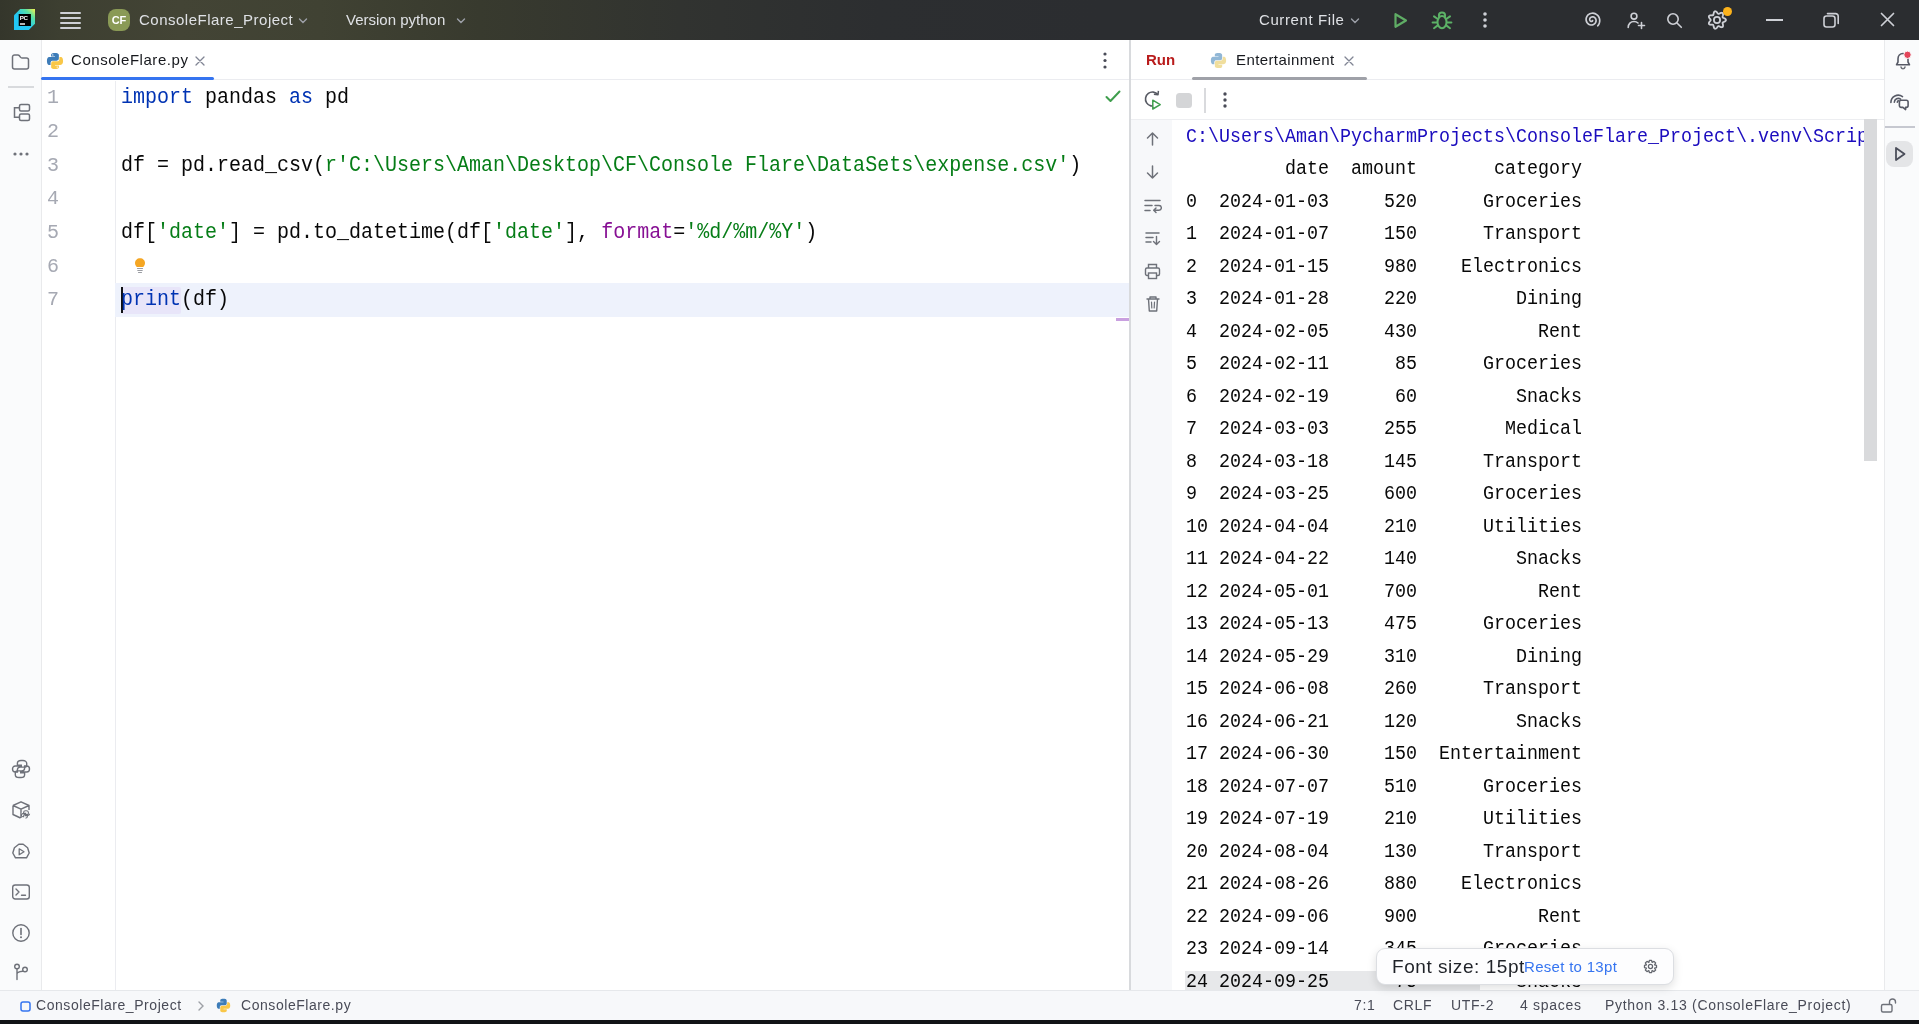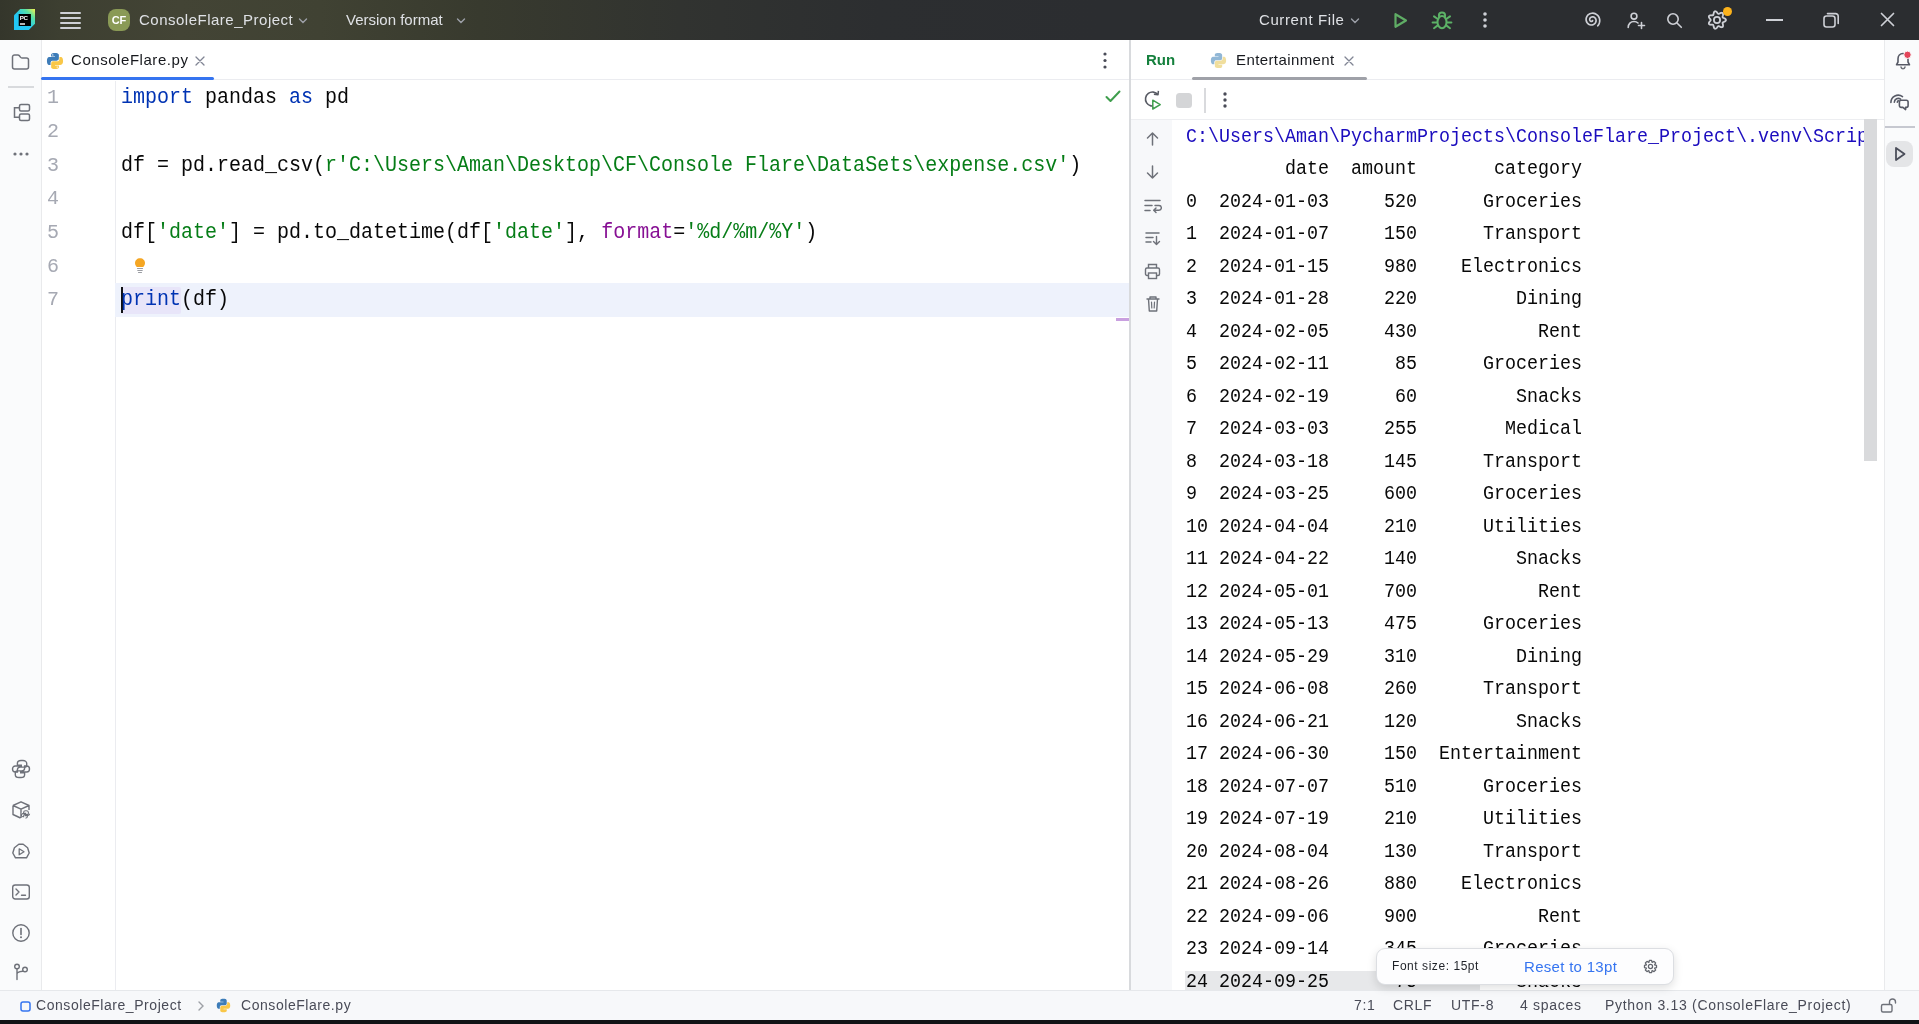--- a/index.html
+++ b/index.html
@@ -39,21 +39,21 @@
     <div style="background:#ced0d6;height:2px;border-radius:1px;margin-top:3px"></div>
     <div style="background:#ced0d6;height:2px;border-radius:1px;margin-top:3px"></div>
   </div>
 
   <div class="abs" style="left:108px;top:9px;width:22px;height:22px;border-radius:8px;background:#8a9a56;
     color:#fff;font-size:11px;font-weight:bold;text-align:center;line-height:22px;">CF</div>
   <div class="abs" style="left:139px;top:0;height:40px;line-height:40px;color:#dfe1e5;font-size:15px;letter-spacing:0.5px;">ConsoleFlare_Project</div>
   <svg class="abs" style="left:297px;top:15px" width="12" height="12" viewBox="0 0 12 12">
       <path d="M2.5 4 L6 7.5 L9.5 4" stroke="#9da0a8" stroke-width="1.4" fill="none" stroke-linecap="round"></path>
     </svg>
-  <div class="abs" style="left:346px;top:0;height:40px;line-height:40px;color:#dfe1e5;font-size:15px;">Version format</div>
+  <div class="abs" style="left:346px;top:0;height:40px;line-height:40px;color:#dfe1e5;font-size:15px;">Version python</div>
   <svg class="abs" style="left:455px;top:15px" width="12" height="12" viewBox="0 0 12 12">
       <path d="M2.5 4 L6 7.5 L9.5 4" stroke="#9da0a8" stroke-width="1.4" fill="none" stroke-linecap="round"></path>
     </svg>
 
   <div class="abs" style="left:1259px;top:0;height:48px;line-height:40px;color:#dfe1e5;font-size:15px;letter-spacing:0.6px;">Current File</div>
   <svg class="abs" style="left:1349px;top:15px" width="12" height="12" viewBox="0 0 12 12">
       <path d="M2.5 4 L6 7.5 L9.5 4" stroke="#9da0a8" stroke-width="1.4" fill="none" stroke-linecap="round"></path>
     </svg>
 
   <svg class="abs" style="left:1391px;top:11px" width="19" height="19" viewBox="0 0 19 19">
@@ -200,21 +200,21 @@
   <svg class="abs" style="left:1063px;top:9px" width="16" height="13" viewBox="0 0 16 13">
     <path d="M1.5 7 L5.5 11 L14.5 1.5" fill="none" stroke="#3f9e4d" stroke-width="2" stroke-linecap="round" stroke-linejoin="round"></path>
   </svg>
 
   <div class="abs" style="left:1074px;top:237px;width:14px;height:3px;background:#c9a0e0"></div>
 </div>
 
 <div class="abs" style="left:1129px;top:40px;width:2px;height:950px;background:#d8dadd"></div>
 
 <div class="abs" style="left:1131px;top:40px;width:753px;height:40px;background:#fff;border-bottom:1px solid #ebecf0;"></div>
-<div class="abs" style="left:1146px;top:40px;height:40px;line-height:40px;font-size:15px;font-weight:bold;color:#15803d;">Run</div>
+<div class="abs" style="left:1146px;top:40px;height:40px;line-height:40px;font-size:15px;font-weight:bold;color:#b91c1c;">Run</div>
 <svg class="abs" id="pyico2" style="left:1210px;top:52px" width="17" height="17" viewBox="0 0 48 48" opacity="0.75">
   <path fill="#6d9fc9" d="M23.8 2.5c-10.9 0-10.2 4.7-10.2 4.7l0 4.9 10.4 0 0 1.5-14.5 0c0 0-7-0.8-7 10.2 0 11 6.1 10.6 6.1 10.6l3.6 0 0-5.1c0 0-0.2-6.1 6-6.1l10.3 0c0 0 5.8 0.1 5.8-5.6l0-9.4c0 0 0.9-5.7-10.5-5.7z"></path>
   <path fill="#ecd37d" d="M24.2 45.5c10.9 0 10.2-4.7 10.2-4.7l0-4.9-10.4 0 0-1.5 14.5 0c0 0 7 0.8 7-10.2 0-11-6.1-10.6-6.1-10.6l-3.6 0 0 5.1c0 0 0.2 6.1-6 6.1l-10.3 0c0 0-5.8-0.1-5.8 5.6l0 9.4c0 0-0.9 5.7 10.5 5.7z"></path>
 </svg>
 <div class="abs" style="left:1236px;top:40px;height:40px;line-height:40px;font-size:15px;letter-spacing:0.4px;color:#16181d;">Entertainment</div>
 <svg class="abs" style="left:1343px;top:55px" width="12" height="12" viewBox="0 0 12 12">
   <path d="M2 2 L10 10 M10 2 L2 10" stroke="#818594" stroke-width="1.3" stroke-linecap="round"></path>
 </svg>
 <div class="abs" style="left:1192px;top:76.5px;width:175px;height:3.5px;background:#9fa1a8;border-radius:2px;"></div>
 
@@ -317,29 +317,29 @@
 <svg class="abs" style="left:196px;top:1000px" width="10" height="12" viewBox="0 0 10 12">
   <path d="M3 2 L7 6 L3 10" fill="none" stroke="#9da0a6" stroke-width="1.4" stroke-linecap="round"></path>
 </svg>
 <svg class="abs" id="pyico3" style="left:216px;top:998px" width="15" height="15" viewBox="0 0 48 48">
   <path fill="#3d7cb8" d="M23.8 2.5c-10.9 0-10.2 4.7-10.2 4.7l0 4.9 10.4 0 0 1.5-14.5 0c0 0-7-0.8-7 10.2 0 11 6.1 10.6 6.1 10.6l3.6 0 0-5.1c0 0-0.2-6.1 6-6.1l10.3 0c0 0 5.8 0.1 5.8-5.6l0-9.4c0 0 0.9-5.7-10.5-5.7z"></path>
   <path fill="#f9c748" d="M24.2 45.5c10.9 0 10.2-4.7 10.2-4.7l0-4.9-10.4 0 0-1.5 14.5 0c0 0 7 0.8 7-10.2 0-11-6.1-10.6-6.1-10.6l-3.6 0 0 5.1c0 0 0.2 6.1-6 6.1l-10.3 0c0 0-5.8-0.1-5.8 5.6l0 9.4c0 0-0.9 5.7 10.5 5.7z"></path>
 </svg>
 <div class="abs" style="left:241px;top:990px;height:30px;line-height:30px;font-size:14px;letter-spacing:0.55px;color:#494b57;">ConsoleFlare.py</div>
 <div class="abs" style="left:1354px;top:990px;height:30px;line-height:30px;font-size:14px;letter-spacing:0.7px;color:#494b57;">7:1</div>
 <div class="abs" style="left:1393px;top:990px;height:30px;line-height:30px;font-size:14px;letter-spacing:0.7px;color:#494b57;">CRLF</div>
-<div class="abs" style="left:1451px;top:990px;height:30px;line-height:30px;font-size:14px;letter-spacing:0.7px;color:#494b57;">UTF-8</div>
+<div class="abs" style="left:1451px;top:990px;height:30px;line-height:30px;font-size:14px;letter-spacing:0.7px;color:#494b57;">UTF-2</div>
 <div class="abs" style="left:1520px;top:990px;height:46px;line-height:30px;font-size:14px;letter-spacing:0.7px;color:#494b57;">4 spaces</div>
 <div class="abs" style="left:1605px;top:990px;height:26px;line-height:30px;font-size:14px;letter-spacing:0.7px;color:#494b57;">Python 3.13 (ConsoleFlare_Project)</div>
 <svg class="abs" style="left:1879px;top:997px" width="18" height="17" viewBox="0 0 18 17">
   <rect x="2.5" y="7.5" width="10.5" height="7.5" rx="1.5" fill="none" stroke="#6e7179" stroke-width="1.4"></rect>
   <path d="M10.5 7.2 L10.5 5 C10.5 3.2 11.7 2 13.5 2 C15.3 2 16.5 3.2 16.5 5 L16.5 6" fill="none" stroke="#6e7179" stroke-width="1.4" stroke-linecap="round"></path>
 </svg>
 
 <div class="abs" style="left:0;top:1020px;width:1919px;height:4px;background:#111316"></div>
 
 <div class="abs" style="left:1376px;top:948px;width:298px;height:37px;background:#fdfdfe;border:1px solid #dcdee2;border-radius:9px;box-shadow:0 3px 10px rgba(0,0,0,0.13);"></div>
-<div class="abs" style="left:1392px;top:948px;height:37px;line-height:37px;font-size:12px;letter-spacing:0.55px;color:#1f2228;">Font size: 15pt</div>
+<div class="abs" style="left:1392px;top:948px;height:37px;line-height:37px;font-size:19px;letter-spacing:0.55px;color:#1f2228;">Font size: 15pt</div>
 <div class="abs" style="left:1524px;top:948px;height:37px;line-height:37px;font-size:15px;letter-spacing:0.3px;color:#3574f0;">Reset to 13pt</div>
 <svg class="abs" style="left:1641px;top:957px" width="19" height="19" viewBox="0 0 24 24">
   <path d="M10.6 4.4 L13.4 4.4 L14 6.9 L16.4 5.5 L18.5 7.6 L17.1 10 L19.6 10.6 L19.6 13.4 L17.1 14 L18.5 16.4 L16.4 18.5 L14 17.1 L13.4 19.6 L10.6 19.6 L10 17.1 L7.6 18.5 L5.5 16.4 L6.9 14 L4.4 13.4 L4.4 10.6 L6.9 10 L5.5 7.6 L7.6 5.5 L10 6.9 Z" fill="none" stroke="#63666e" stroke-width="1.6" stroke-linejoin="round"></path>
   <circle cx="12" cy="12" r="2.6" fill="none" stroke="#63666e" stroke-width="1.6"></circle>
 </svg>
 
 </body></html>

